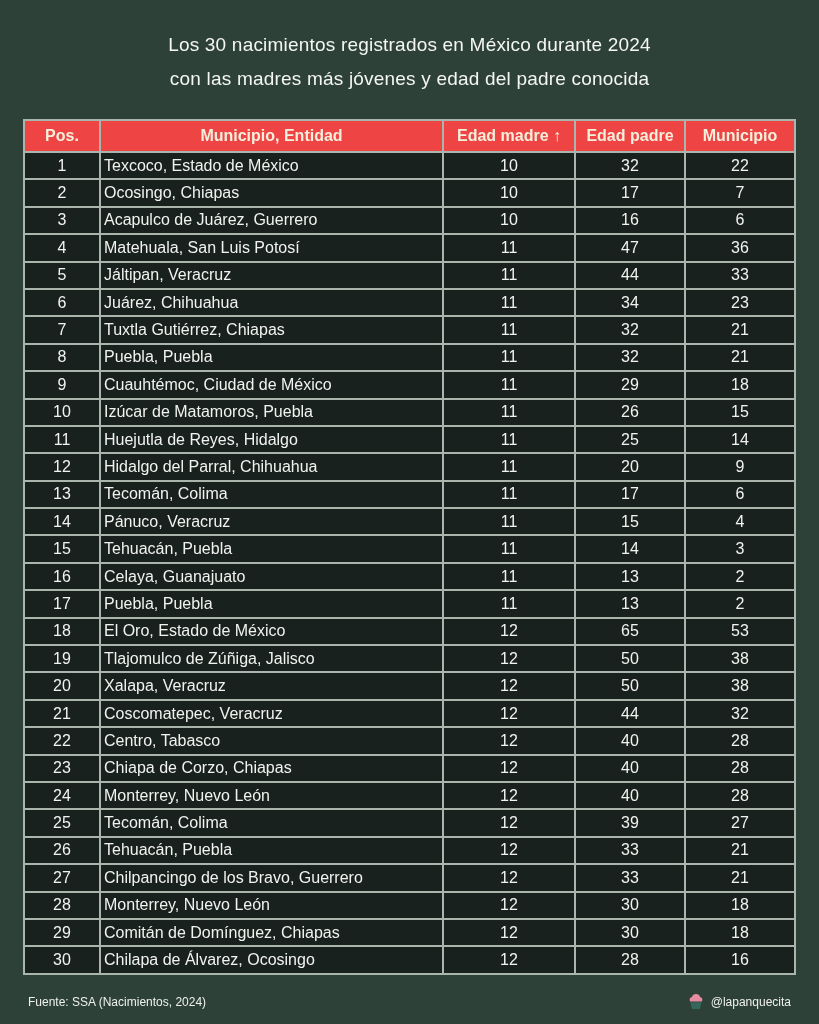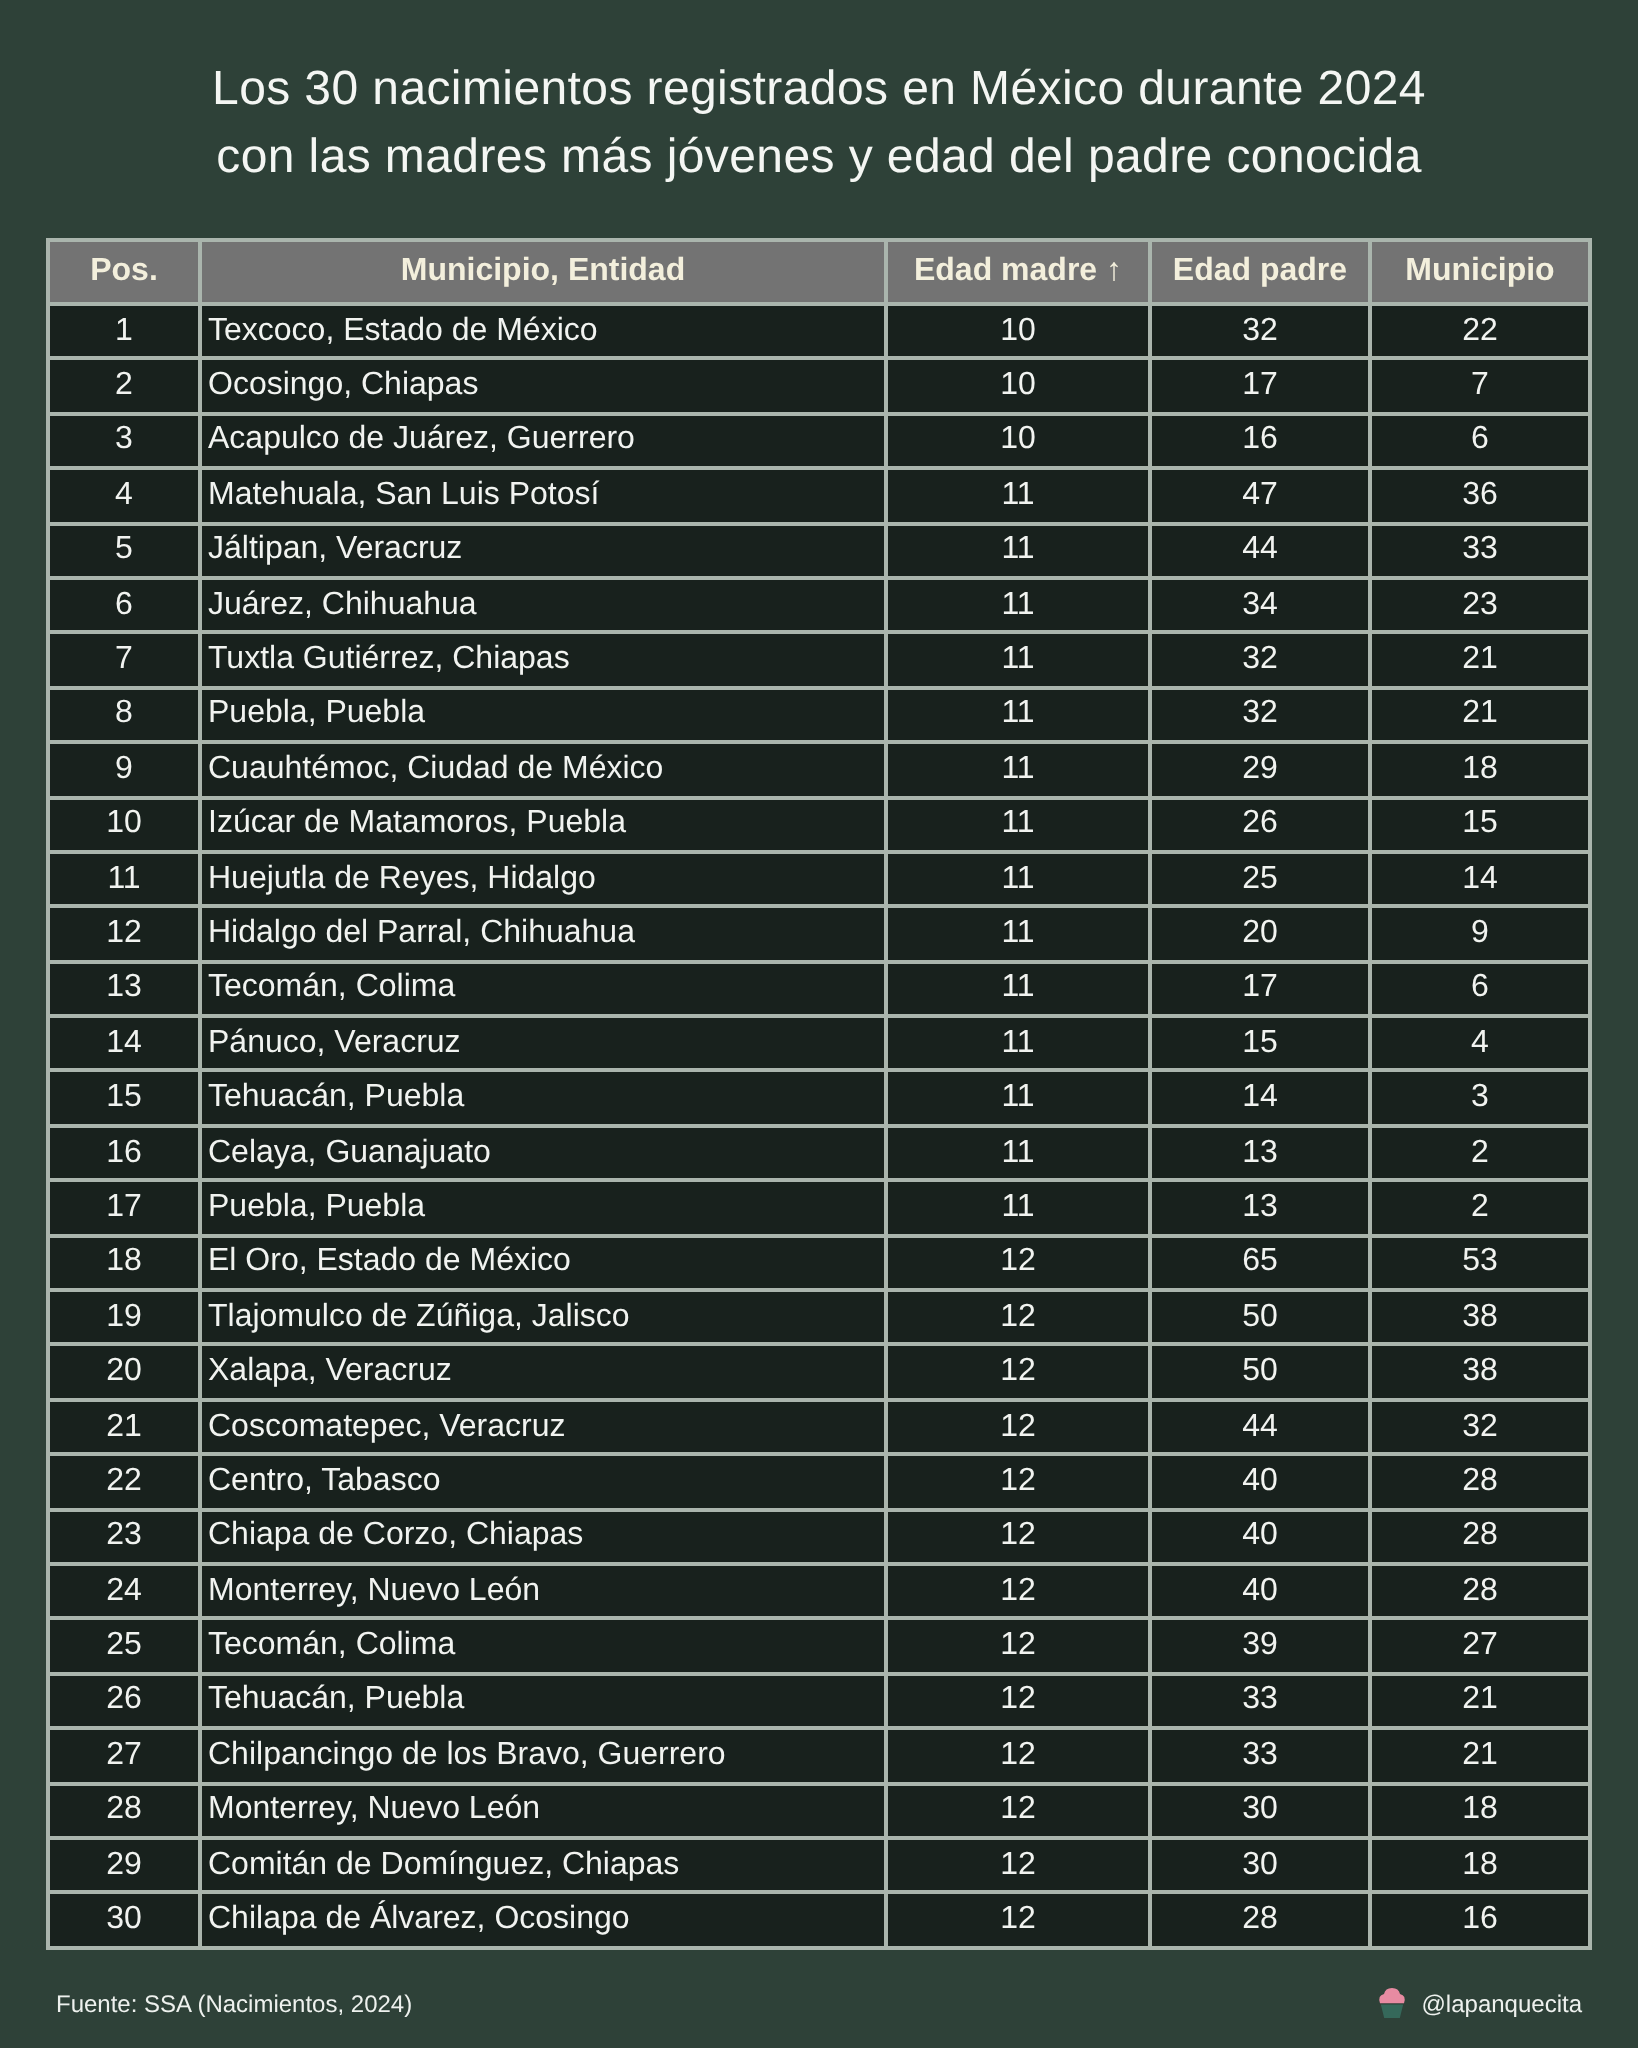--- a/index.html
+++ b/index.html
@@ -13,38 +13,38 @@
     width: 819px;
     height: 1024px;
     background: #2e4138;
     overflow: hidden;
   }
   .title {
     margin: 0;
     padding-top: 28px;
     text-align: center;
     color: #f4f6f3;
-    font-size: 24px;
+    font-size: 19px;
     font-weight: 500;
     line-height: 34px;
     letter-spacing: 0.2px;
   }
   table.births {
     width: 771px;
     margin: 23px auto 0 auto;
     border-collapse: collapse;
     table-layout: fixed;
   }
   col.c0 { width: 76px; }
   col.c1 { width: 343px; }
   col.c2 { width: 132px; }
   col.c3 { width: 110px; }
   col.c4 { width: 110px; }
   table.births th {
-    background: #737373;
+    background: #ef4444;
     color: #f3efdc;
     font-size: 16px;
     font-weight: bold;
     text-align: center;
     height: 30px;
     padding: 0 4px;
     border: 2px solid #aab5ad;
   }
   table.births td {
     background: #18211d;

